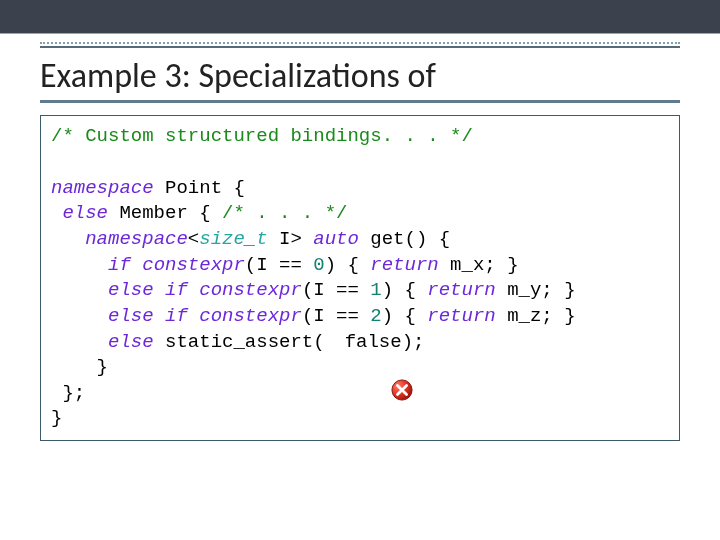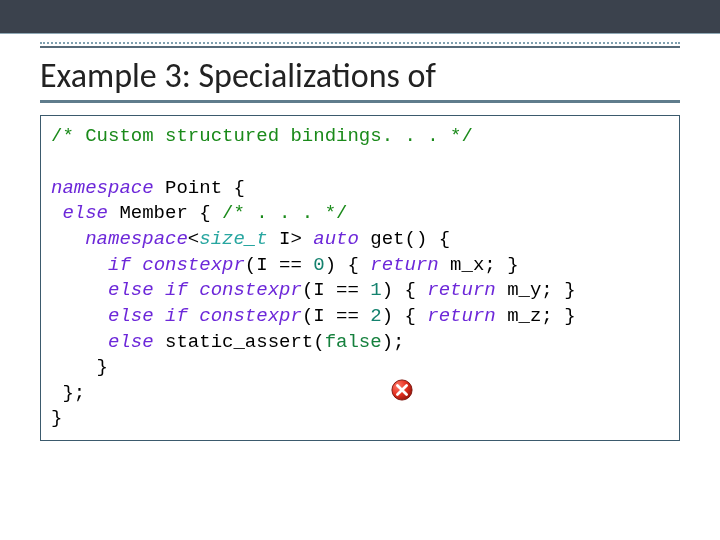--- a/index.html
+++ b/index.html
@@ -55,21 +55,21 @@
     font-size: 19px;
     line-height: 1.35;
     white-space: pre;
     position: relative;
     color: #000;
   }
   .c-comment { color: #1a8a1a; margin-top: 26px; }
   .c-kw { color: #6d28d9; font-style: italic; }
   .c-type { color: #28a6a0; font-style: italic; }
   .c-num { color: #14826e; }
-  .c-false { color: #15803d; }
+  .c-false { color: #000000; margin-left: 20px; }
   .err-icon {
     position: absolute;
     left: 327px;
     top: 237px;
     width: 22px;
     height: 22px;
   }
   .err-icon svg { width: 22px; height: 22px; }
 </style>
 </head>

